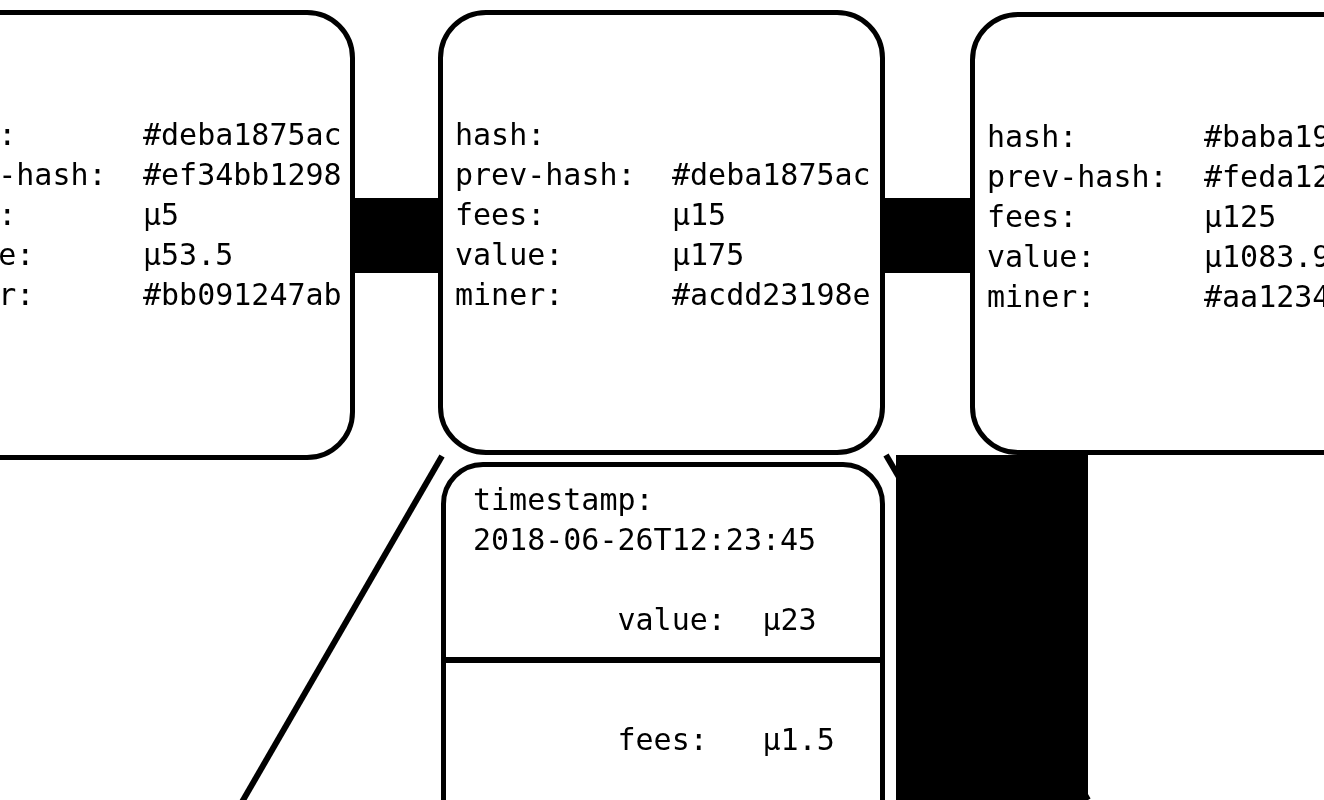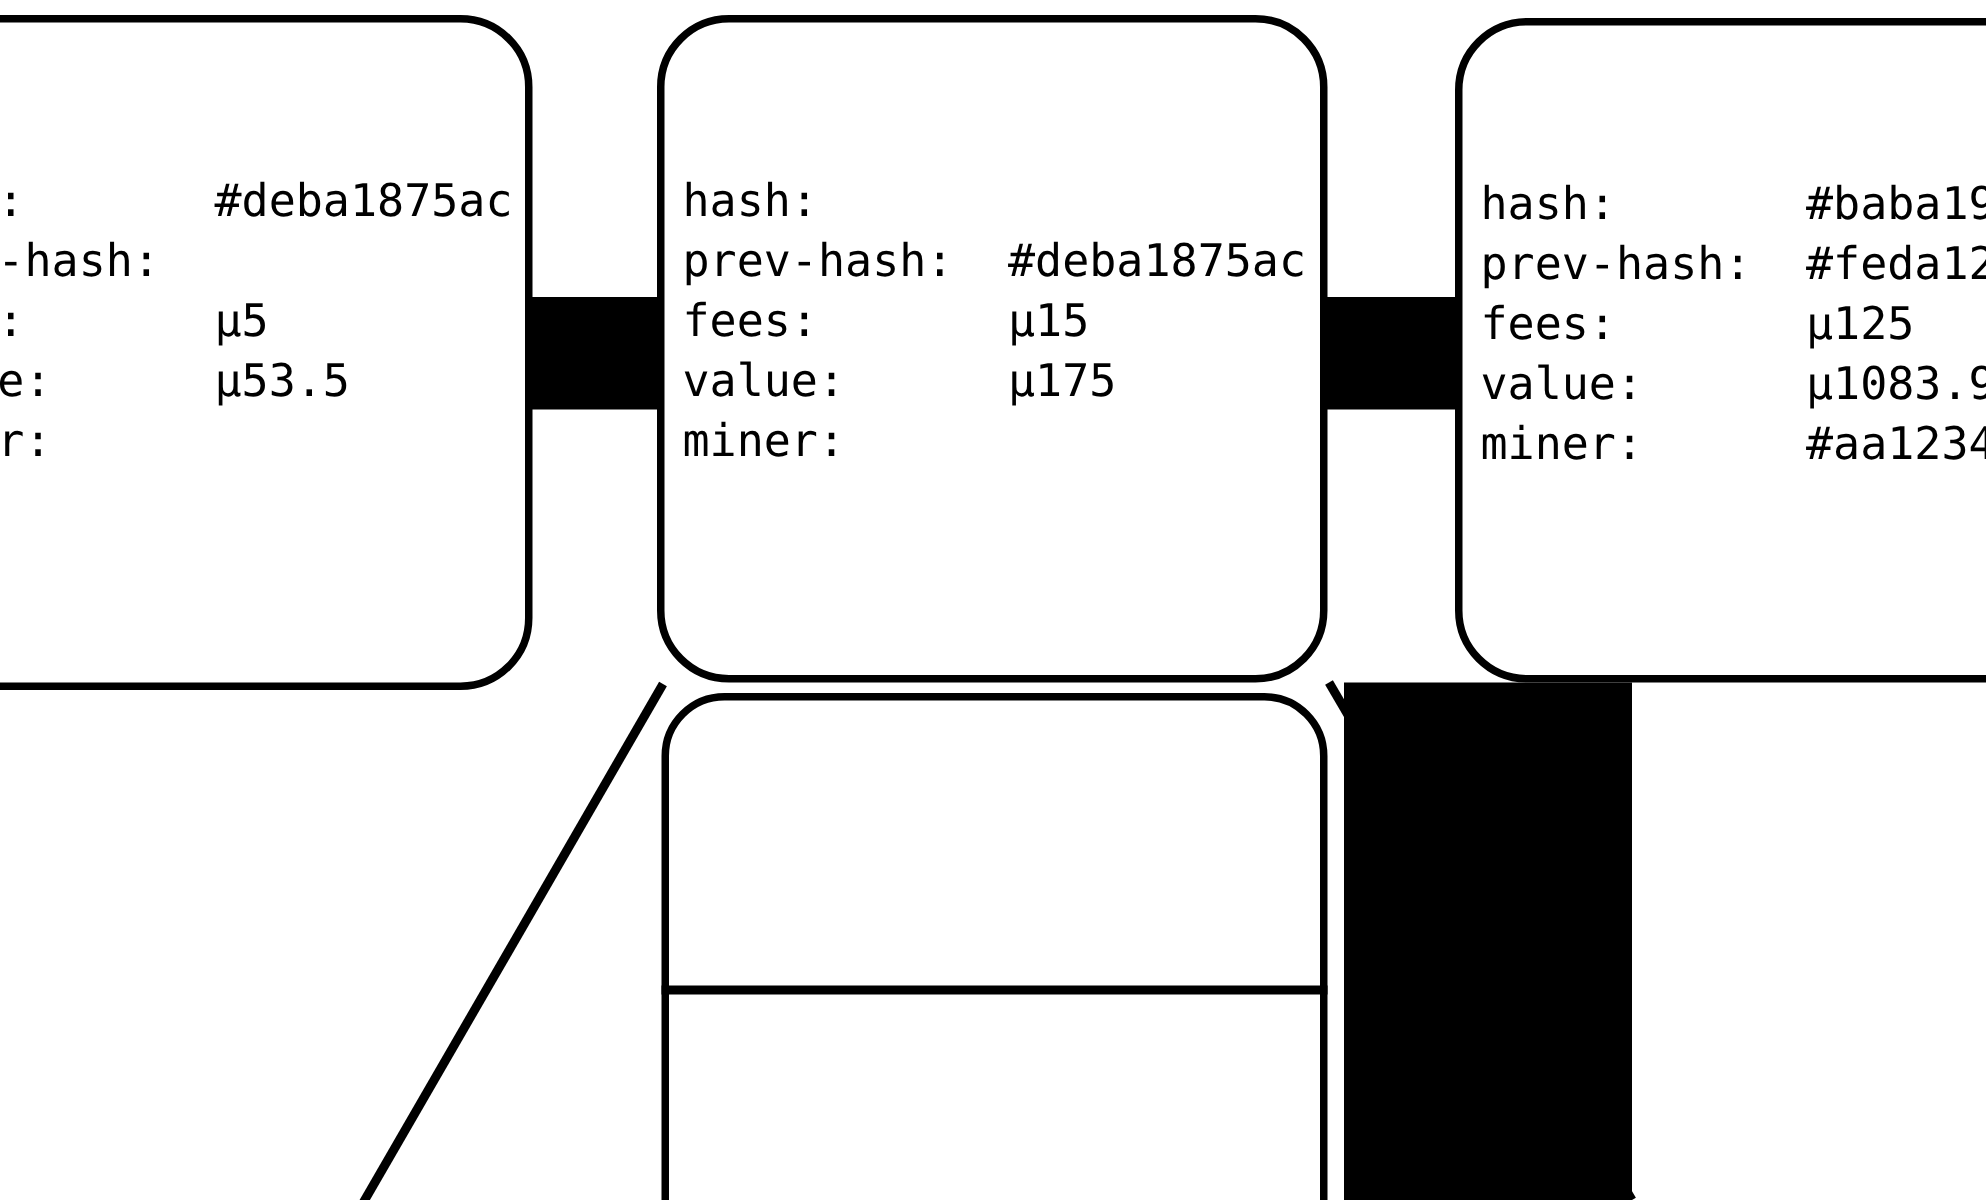--- a/index.html
+++ b/index.html
@@ -66,50 +66,50 @@
   <svg class="lines" width="1324" height="800">
     <line x1="442" y1="456" x2="242" y2="802"></line>
     <line x1="886" y1="455" x2="1088" y2="800"></line>
   </svg>
 
   <div class="block block-left">
     <div class="row">
       <span class="lbl">hash:</span><span class="val">#deba1875ac</span>
     </div>
     <div class="row">
-      <span class="lbl">prev-hash:</span>
+      <span class="lbl">prev-hash:</span><span class="val">#ef34bb1298</span>
     </div>
     <div class="row">
       <span class="lbl">fees:</span><span class="val">µ5</span>
     </div>
     <div class="row">
       <span class="lbl">value:</span><span class="val">µ53.5</span>
     </div>
     <div class="row">
-      <span class="lbl">miner:</span>
+      <span class="lbl">miner:</span><span class="val">#bb091247ab</span>
     </div>
   </div>
 
   <div class="connector connector-left"></div>
 
   <div class="block block-middle">
     <div class="row">
       <span class="lbl">hash:</span>
     </div>
     <div class="row">
       <span class="lbl">prev-hash:</span><span class="val">#deba1875ac</span>
     </div>
     <div class="row">
       <span class="lbl">fees:</span><span class="val">µ15</span>
     </div>
     <div class="row">
       <span class="lbl">value:</span><span class="val">µ175</span>
     </div>
     <div class="row">
-      <span class="lbl">miner:</span>
+      <span class="lbl">miner:</span><span class="val">#acdd23198e</span>
     </div>
   </div>
 
   <div class="connector connector-right"></div>
 
   <div class="block block-right">
     <div class="row">
       <span class="lbl">hash:</span><span class="val">#baba19</span>
     </div>
     <div class="row">
@@ -120,19 +120,29 @@
     </div>
     <div class="row">
       <span class="lbl">value:</span><span class="val">µ1083.9</span>
     </div>
     <div class="row">
       <span class="lbl">miner:</span><span class="val">#aa1234</span>
     </div>
   </div>
 
   <div class="txbox">
+    <div class="tx">
+      <div class="line">timestamp:</div>
+      <div class="line">2018-06-26T12:23:45</div>
+      <div class="line">
+        <span class="txlbl">value:</span><span>µ23</span>
+      </div>
+      <div class="line">
+        <span class="txlbl">fees:</span><span>µ1.5</span>
+      </div>
+    </div>
     <div class="tx-divider"></div>
 
   </div>
 
   <div class="blackpanel"></div>
 
 </div>
 
 </body></html>

